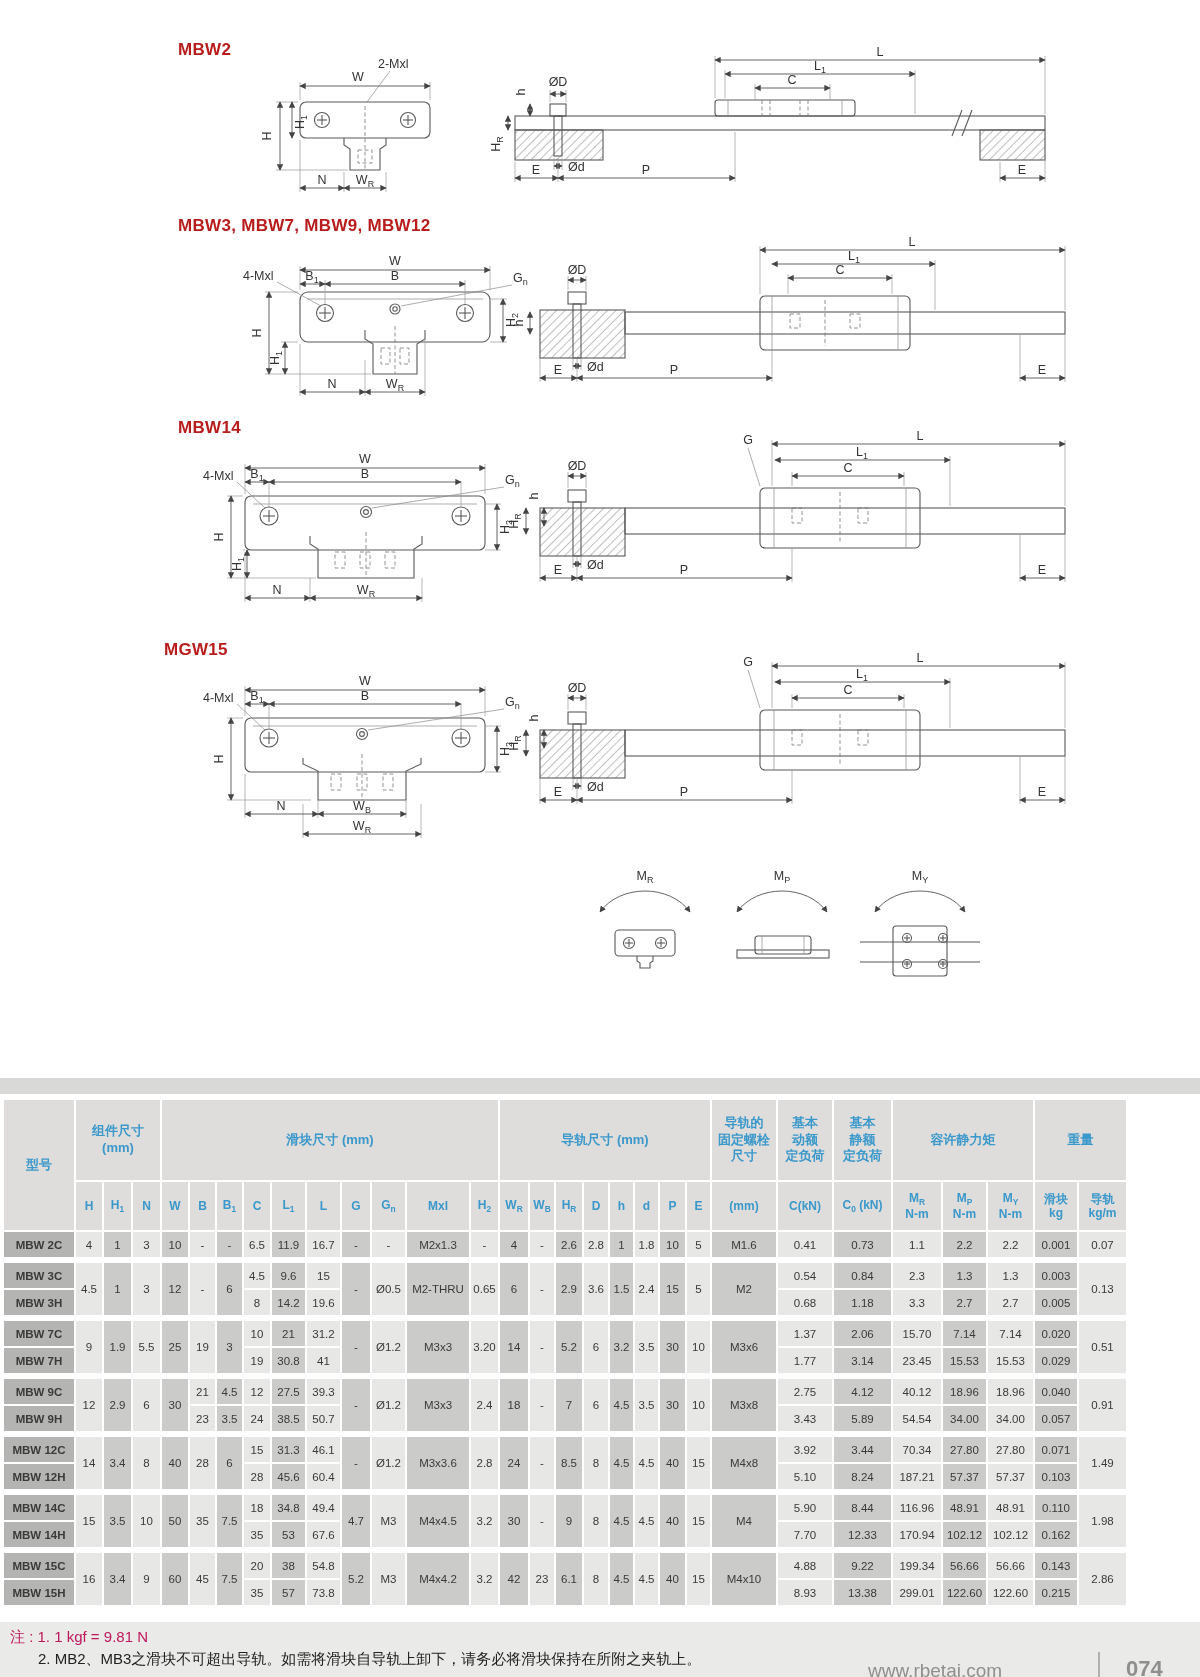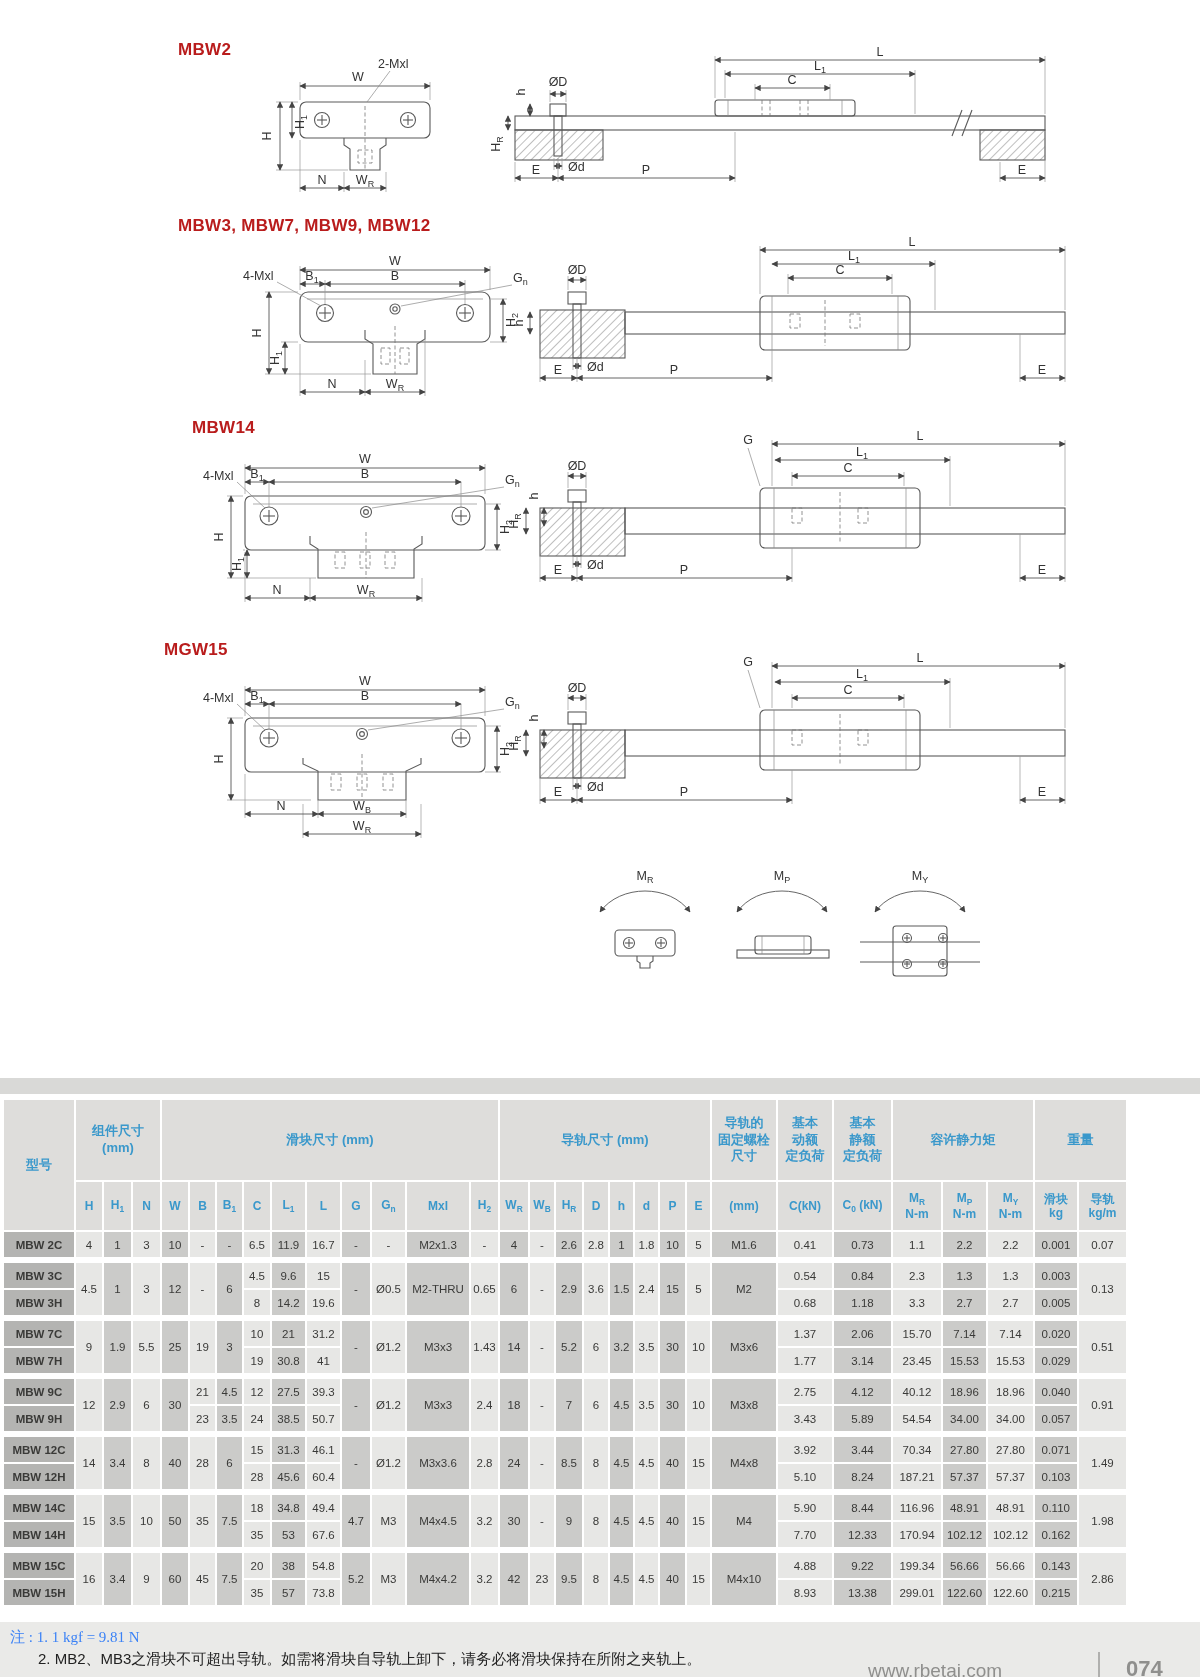--- a/index.html
+++ b/index.html
@@ -23,21 +23,21 @@
   tr.grouphead th{font-size:13px;height:80px;white-space:pre-line;line-height:1.3;}
   tr.subhead th{font-size:12px;height:48px;white-space:pre-line;line-height:1.2;}
   table.spec td{font-size:11.5px;color:#3a3a38;height:25px;}
   td.model{background:#b4b4b2;font-weight:bold;color:#333;text-align:center;margin-left:45px;}
   td.cl{background:#e7e7e5;}
   td.cd{background:#cbcbc9;}
   tr.sp td{height:2px;background:transparent;}
   sub{font-size:70%;}
 
   .bottom-band{position:absolute;left:0;top:1622px;width:1200px;height:55px;background:#eaeae8;}
-  .note1{position:absolute;left:10px;top:1628px;font-size:15px;color:#3b82f6;font-family:Liberation Serif, serif;}
+  .note1{position:absolute;left:10px;top:1628px;font-size:15px;color:#be185d;}
   .note2{position:absolute;left:38px;top:1650px;font-size:15px;color:#222;}
   .site{position:absolute;left:868px;top:1660px;font-size:19px;color:#8f8f8d;}
   .pg-divider{position:absolute;left:1098px;top:1652px;width:2px;height:30px;background:#b0b0ae;}
   .pagenum{position:absolute;left:1126px;top:1656px;font-size:22px;font-weight:bold;color:#8f8f8d;}
 </style>
 </head>
 <body>
 
 <div class="sheet">
 
@@ -181,21 +181,21 @@
     <text class="mid" x="320" y="38">C</text>
     <path class="ext" d="M20,122 V146 M57,122 V146 M252,114 V146 M500,98 V146 M545,98 V146"></path>
     <line class="dim" x1="20" y1="142" x2="57" y2="142"></line>
     <text class="mid" x="38" y="138">E</text>
     <line class="dim" x1="57" y1="142" x2="252" y2="142"></line>
     <text class="mid" x="154" y="138">P</text>
     <line class="dim" x1="500" y1="142" x2="545" y2="142"></line>
     <text class="mid" x="522" y="138">E</text>
   </svg>
 
-  <div class="sec-title" style="left:192px;top:418px">MBW14</div>
+  <div class="sec-title" style="left:178px;top:418px">MBW14</div>
 
   <svg class="dwg" style="left:195px;top:436px" width="340" height="190" viewBox="0 0 340 190">
     <rect class="ln" x="50" y="60" width="240" height="54" rx="6"></rect>
     <line class="thin" x1="58" y1="68" x2="282" y2="68"></line>
     <g class="ln">
       <circle cx="74" cy="80" r="9"></circle>
         <line x1="68" y1="80" x2="80" y2="80"></line>
         <line x1="74" y1="74" x2="74" y2="86"></line>
       <circle cx="266" cy="80" r="9"></circle>
         <line x1="260" y1="80" x2="272" y2="80"></line>
@@ -564,21 +564,21 @@
           <td class="cl" rowspan="2">5.5</td>
           <td class="cd" rowspan="2">25</td>
           <td class="cl" rowspan="2">19</td>
           <td class="cd" rowspan="2">3</td>
           <td class="cl">10</td>
           <td class="cd">21</td>
           <td class="cl">31.2</td>
           <td class="cd" rowspan="2">-</td>
           <td class="cl" rowspan="2">Ø1.2</td>
           <td class="cd" rowspan="2">M3x3</td>
-          <td class="cl" rowspan="2">1.43</td>
+          <td class="cl" rowspan="2">3.20</td>
           <td class="cd" rowspan="2">14</td>
           <td class="cl" rowspan="2">-</td>
           <td class="cd" rowspan="2">5.2</td>
           <td class="cl" rowspan="2">6</td>
           <td class="cd" rowspan="2">3.2</td>
           <td class="cl" rowspan="2">3.5</td>
           <td class="cd" rowspan="2">30</td>
           <td class="cl" rowspan="2">10</td>
           <td class="cd" rowspan="2">M3x6</td>
           <td class="cl">1.37</td>
@@ -757,21 +757,21 @@
           <td class="cd" rowspan="2">7.5</td>
           <td class="cl">20</td>
           <td class="cd">38</td>
           <td class="cl">54.8</td>
           <td class="cd" rowspan="2">5.2</td>
           <td class="cl" rowspan="2">M3</td>
           <td class="cd" rowspan="2">M4x4.2</td>
           <td class="cl" rowspan="2">3.2</td>
           <td class="cd" rowspan="2">42</td>
           <td class="cl" rowspan="2">23</td>
-          <td class="cd" rowspan="2">9.5</td>
+          <td class="cd" rowspan="2">6.1</td>
           <td class="cl" rowspan="2">8</td>
           <td class="cd" rowspan="2">4.5</td>
           <td class="cl" rowspan="2">4.5</td>
           <td class="cd" rowspan="2">40</td>
           <td class="cl" rowspan="2">15</td>
           <td class="cd" rowspan="2">M4x10</td>
           <td class="cl">4.88</td>
           <td class="cd">9.22</td>
           <td class="cl">199.34</td>
           <td class="cd">56.66</td>

